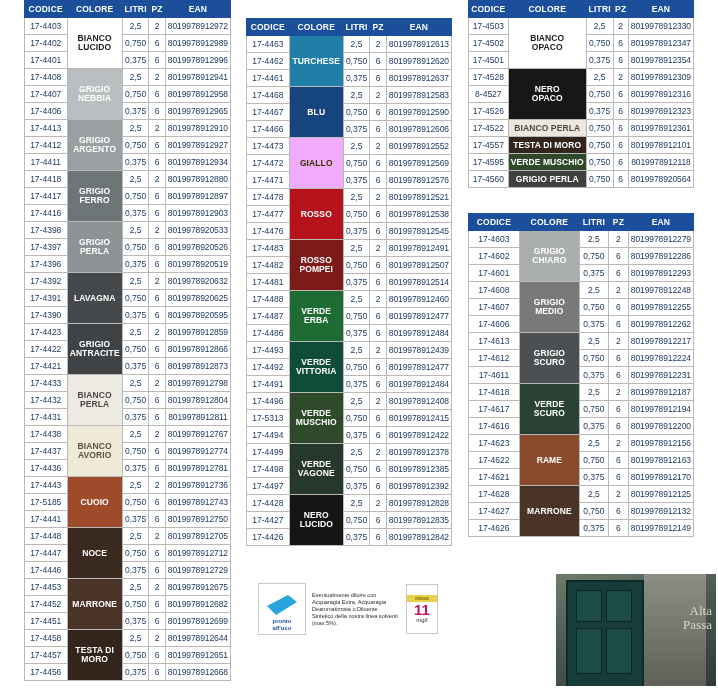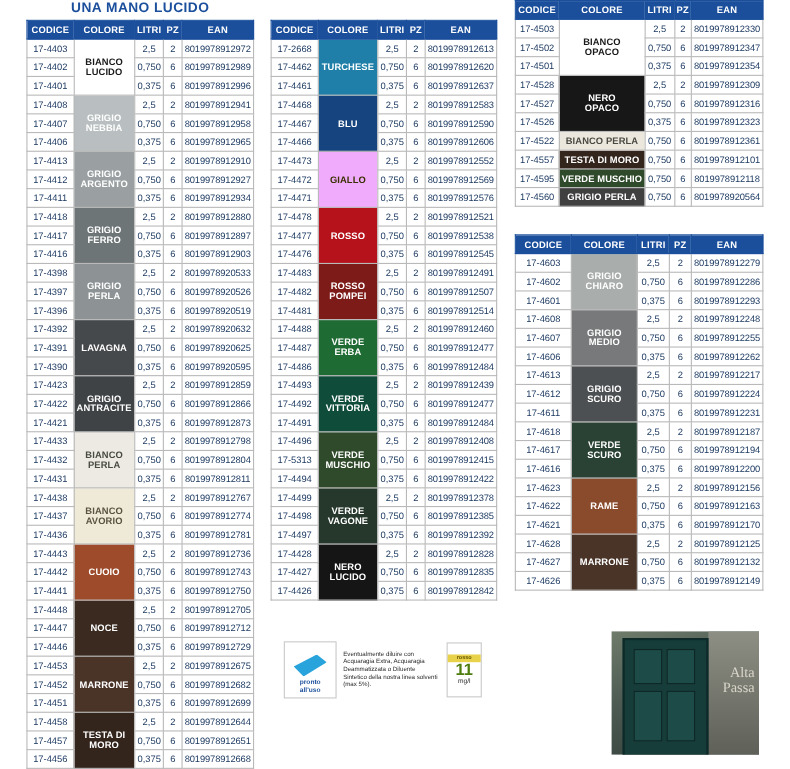--- a/index.html
+++ b/index.html
@@ -87,25 +87,25 @@
     clip-path:polygon(0 55%,70% 0,100% 35%,30% 100%);
   }
   .dilute-text{
     font-size:5.6px;line-height:7px;color:#2b2b2b;width:88px;
   }
   .voc{
     width:30px;height:48px;border:1px solid #c9c9c9;background:#fff;
     display:flex;flex-direction:column;align-items:center;justify-content:center;
   }
   .voc .voc-top{background:#e8d24a;color:#6b5a00;font-size:5px;width:100%;text-align:center;line-height:7px;font-weight:bold;}
-  .voc .voc-num{font-size:15px;font-weight:bold;color:#4d7c0f;line-height:15px;}
+  .voc .voc-num{font-size:15px;font-weight:bold;color:#be185d;line-height:15px;}
   .voc .voc-unit{font-size:6px;color:#2b2b2b;}
 
   .photo{
-    position:absolute;left:556px;top:574px;width:134px;height:112px;
+    position:absolute;left:556px;top:574px;width:160px;height:112px;
     background:linear-gradient(160deg,#6f7c6b 0%,#4e5c54 40%,#2f3a36 100%);
     overflow:hidden;
   }
   .photo .door{
     position:absolute;left:10px;top:6px;width:74px;height:104px;
     background:#173d3a;border:2px solid #0e2a28;
   }
   .photo .panel{position:absolute;background:#1d4b47;border:1px solid #0d2523;}
   .photo .p1{left:8px;top:8px;width:24px;height:30px;}
   .photo .p2{left:38px;top:8px;width:24px;height:30px;}
@@ -117,21 +117,20 @@
     color:#e9e4d8;font-family:"Liberation Serif",serif;font-size:13px;line-height:14px;
     opacity:.85;
   }
 </style>
 </head>
 <body>
 
 <div class="page">
 
   <div class="col" id="col-lucido">
-    <div class="sect-title">UNA MANO LUCIDO</div>
     <div>
         <table class="price">
           <thead>
             <tr>
               <th style="width: 23%;">CODICE</th>
               <th style="width: 27%;">COLORE</th>
               <th style="width: 13%;">LITRI</th>
               <th style="width: 9%;">PZ</th>
               <th>EAN</th>
             </tr>
@@ -309,21 +308,21 @@
               <td class="ean">8019978912781</td>
             </tr>
             <tr>
               <td class="code">17-4443</td>
               <td class="swatch" rowspan="3" style="background: rgb(157, 75, 42); color: rgb(255, 255, 255);">CUOIO</td>
               <td>2,5</td>
               <td>2</td>
               <td class="ean">8019978912736</td>
             </tr>
             <tr>
-              <td class="code">17-4442</td>
+              <td class="code">17-5185</td>
               <td>0,750</td>
               <td>6</td>
               <td class="ean">8019978912743</td>
             </tr>
             <tr>
               <td class="code">17-4441</td>
               <td>0,375</td>
               <td>6</td>
               <td class="ean">8019978912750</td>
             </tr>
@@ -397,21 +396,21 @@
             <tr>
               <th style="width: 23%;">CODICE</th>
               <th style="width: 27%;">COLORE</th>
               <th style="width: 13%;">LITRI</th>
               <th style="width: 9%;">PZ</th>
               <th>EAN</th>
             </tr>
           </thead>
           <tbody>
             <tr>
-              <td class="code">17-2668</td>
+              <td class="code">17-4463</td>
               <td class="swatch" rowspan="3" style="background: rgb(31, 127, 168); color: rgb(255, 255, 255);">TURCHESE</td>
               <td>2,5</td>
               <td>2</td>
               <td class="ean">8019978912613</td>
             </tr>
             <tr>
               <td class="code">17-4462</td>
               <td>0,750</td>
               <td>6</td>
               <td class="ean">8019978912620</td>
@@ -631,21 +630,21 @@
               <td class="ean">8019978912354</td>
             </tr>
             <tr>
               <td class="code">17-4528</td>
               <td class="swatch" rowspan="3" style="background: rgb(23, 23, 23); color: rgb(255, 255, 255);">NERO<br>OPACO</td>
               <td>2,5</td>
               <td>2</td>
               <td class="ean">8019978912309</td>
             </tr>
             <tr>
-              <td class="code">17-4527</td>
+              <td class="code">8-4527</td>
               <td>0,750</td>
               <td>6</td>
               <td class="ean">8019978912316</td>
             </tr>
             <tr>
               <td class="code">17-4526</td>
               <td>0,375</td>
               <td>6</td>
               <td class="ean">8019978912323</td>
             </tr>

